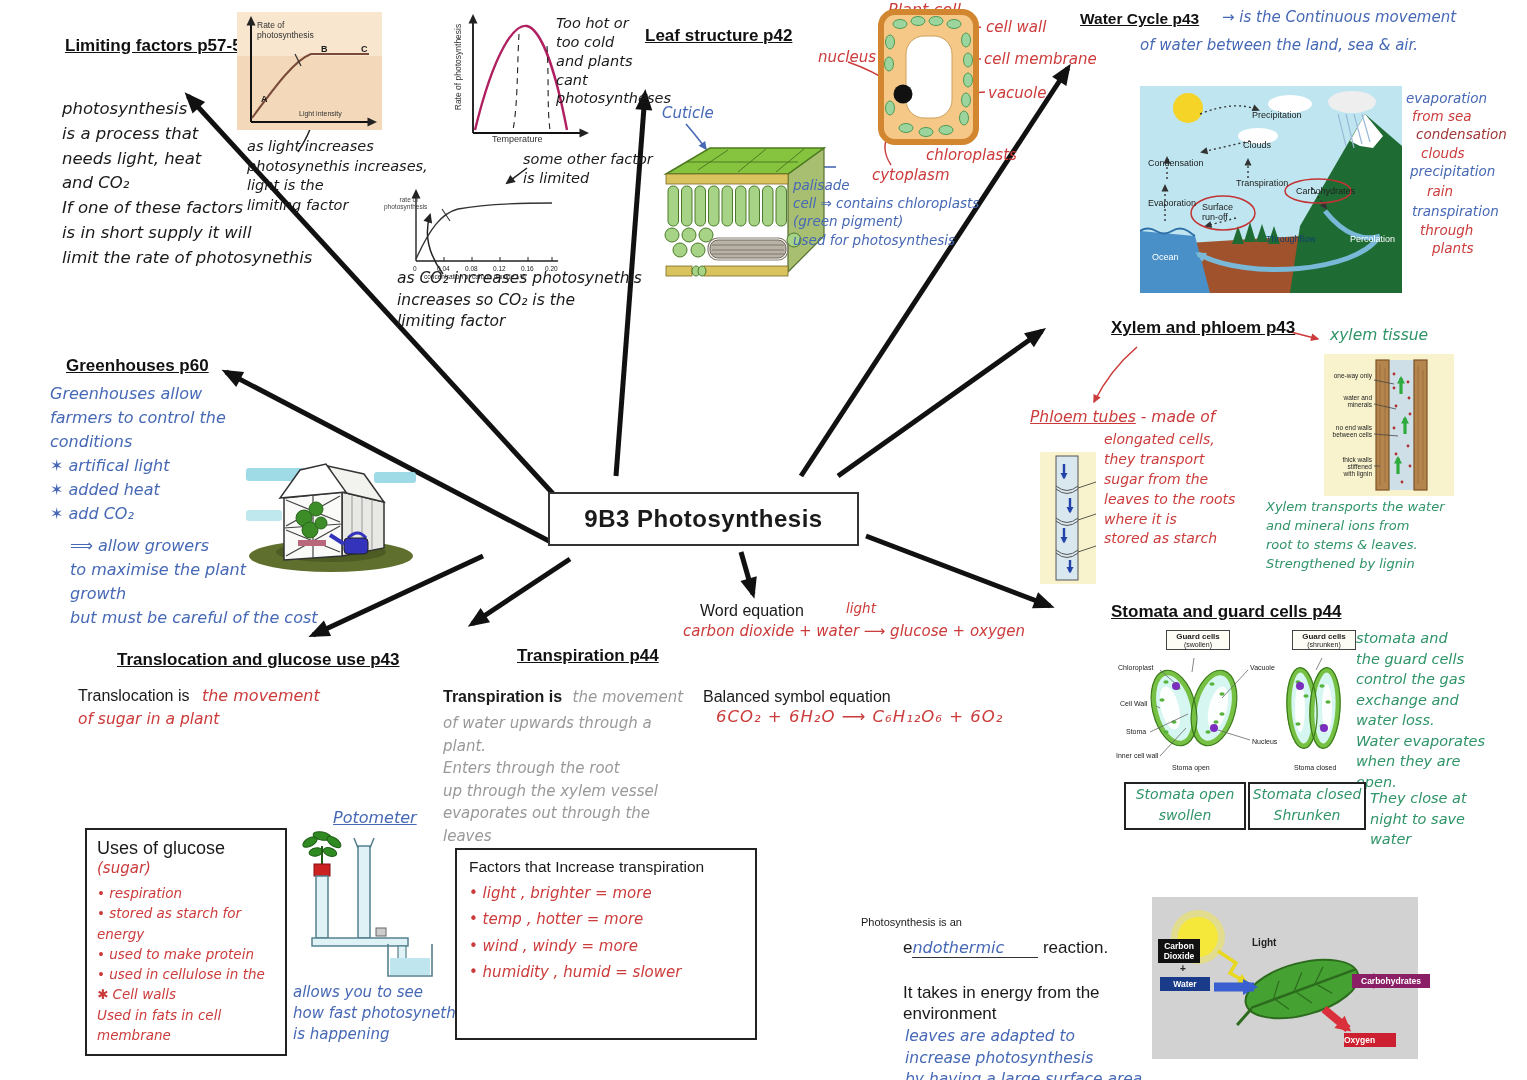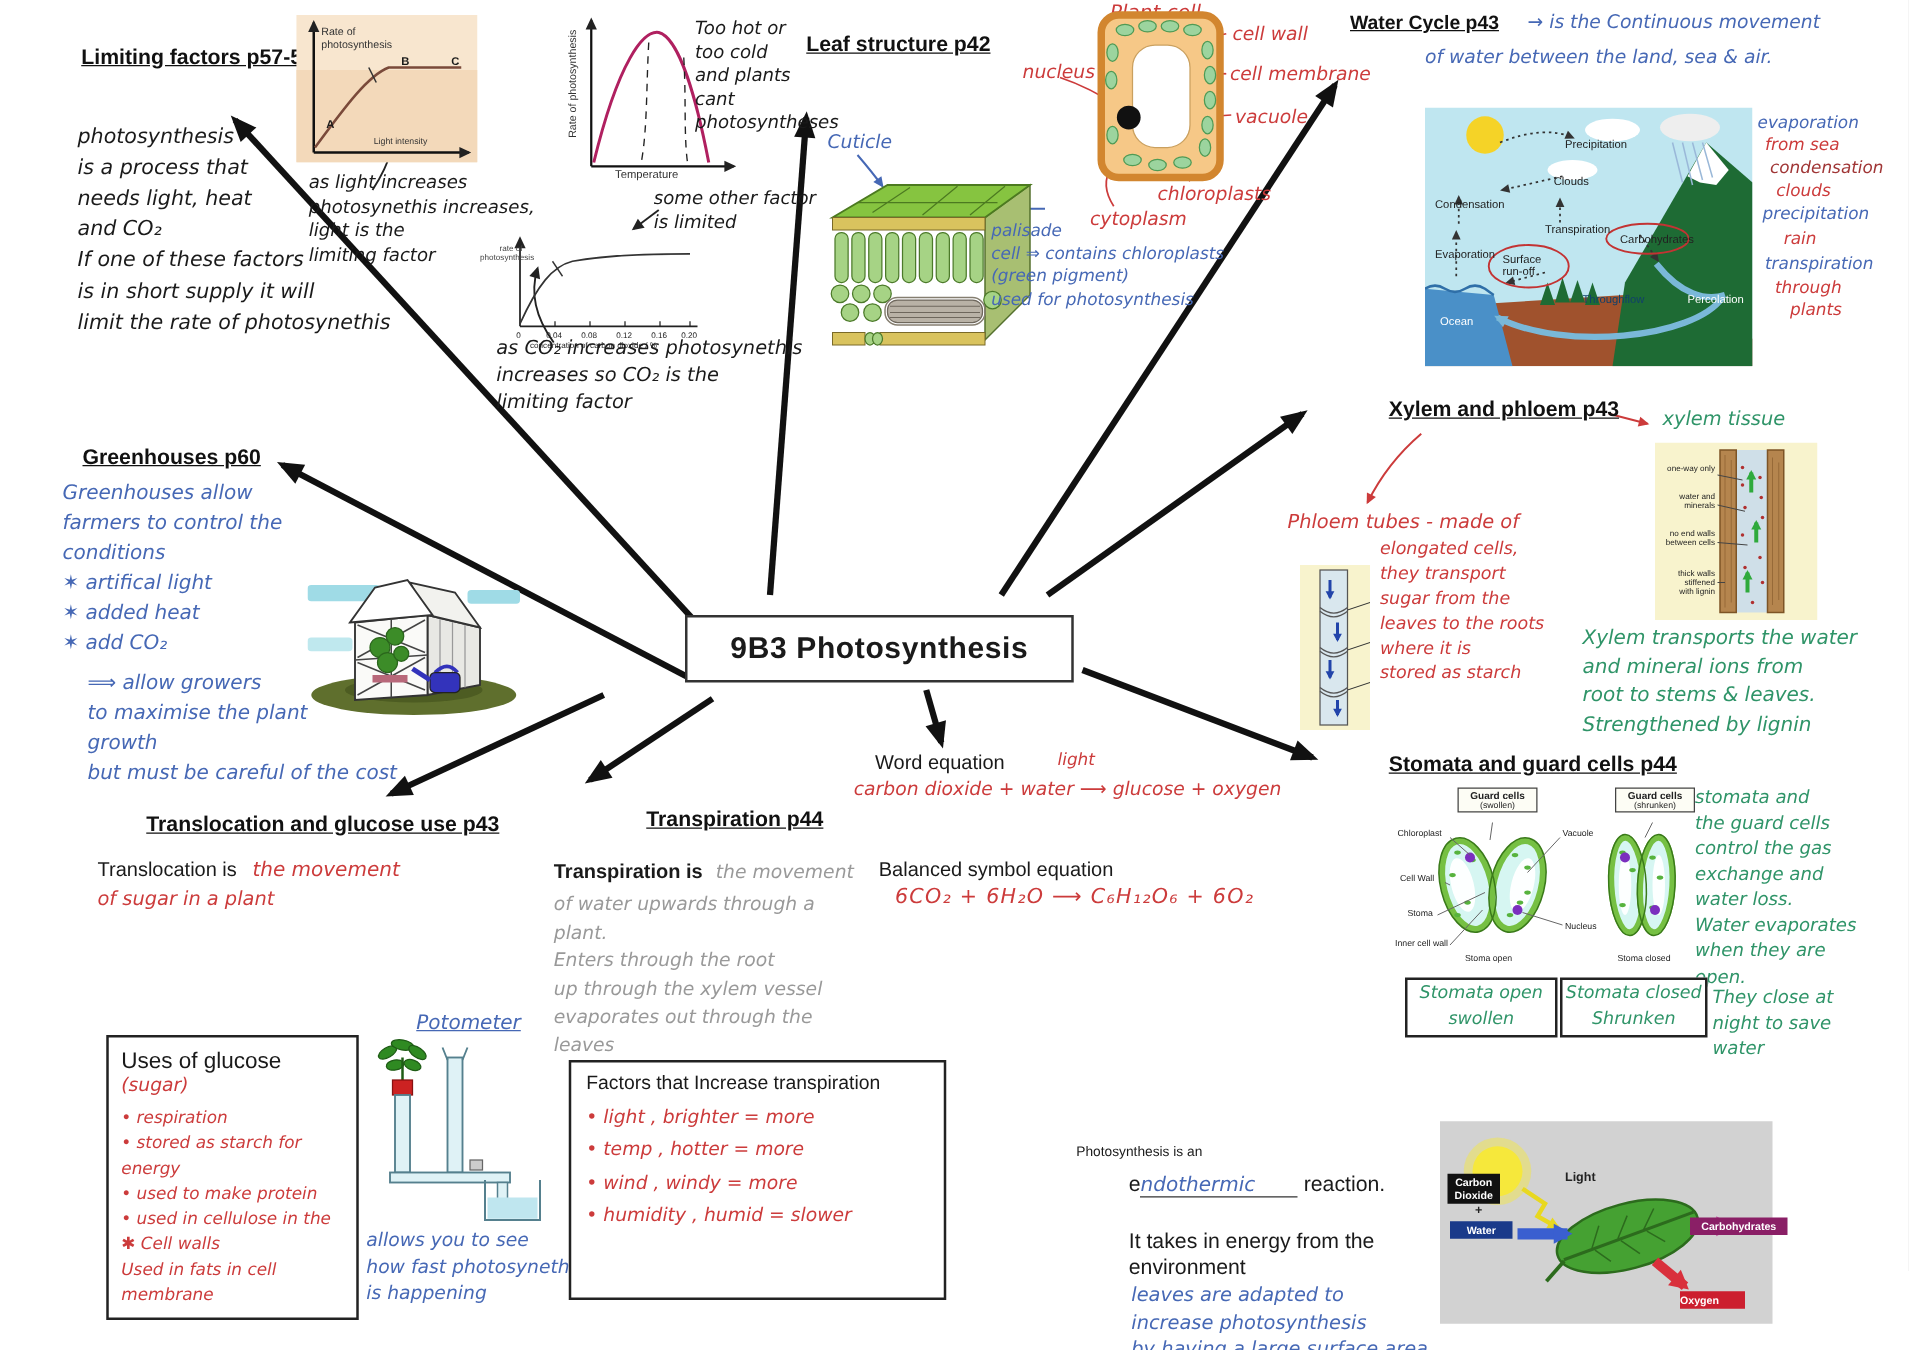--- a/index.html
+++ b/index.html
@@ -307,21 +307,21 @@
   <div class="abs hand red" style="left:1421px;top:145px;font-size:13.5px">clouds</div>
   <div class="abs hand blue" style="left:1410px;top:163px;font-size:13.5px">precipitation</div>
   <div class="abs hand red" style="left:1427px;top:183px;font-size:13.5px">rain</div>
   <div class="abs hand blue" style="left:1412px;top:203px;font-size:13.5px">transpiration</div>
   <div class="abs hand red" style="left:1420px;top:222px;font-size:13.5px">through</div>
   <div class="abs hand red" style="left:1432px;top:240px;font-size:13.5px">plants</div>
 
   <div class="abs heading" style="left:1111px;top:318px">Xylem and phloem p43</div>
   <div class="abs hand green" style="left:1330px;top:326px;font-size:15.5px">xylem tissue</div>
   <div class="abs" style="left:1030px;top:408px">
-    <span class="hand red" style="font-size:15.5px;">Phloem tubes</span><span class="hand red" style="font-size:15.5px"> - made of</span>
+    <span class="hand red" style="font-size:15.5px;text-decoration:underline">Phloem tubes</span><span class="hand red" style="font-size:15.5px"> - made of</span>
   </div>
   <div class="abs hand red pre" style="left:1104px;top:430px;font-size:14px;line-height:1.42">elongated cells,
 they transport
 sugar from the
 leaves to the roots
 where it is
 stored as starch</div>
 
   <div class="abs" style="left:1040px;top:452px;width:56px;height:132px">
     <svg width="56" height="132">
@@ -378,21 +378,21 @@
     </svg>
     <div class="abs lbl" style="left:2px;top:18px;width:46px;font-size:6.5px;text-align:right">one-way only</div>
     <div class="abs lbl pre" style="left:2px;top:40px;width:46px;font-size:6.5px;text-align:right">water and
 minerals</div>
     <div class="abs lbl pre" style="left:2px;top:70px;width:46px;font-size:6.5px;text-align:right">no end walls
 between cells</div>
     <div class="abs lbl pre" style="left:2px;top:102px;width:46px;font-size:6.5px;text-align:right">thick walls
 stiffened
 with lignin</div>
   </div>
-  <div class="abs hand green pre" style="left:1266px;top:498px;font-size:16px;line-height:1.45">Xylem transports the water
+  <div class="abs hand green pre" style="left:1266px;top:498px;font-size:13px;line-height:1.45">Xylem transports the water
 and mineral ions from
 root to stems &amp; leaves.
 Strengthened by lignin</div>
 
   <div class="abs heading" style="left:66px;top:356px">Greenhouses  p60</div>
   <div class="abs hand blue pre" style="left:50px;top:382px;font-size:16px;line-height:1.5">Greenhouses allow
 farmers to control the
 conditions
 ✶ artifical light
 ✶ added heat

